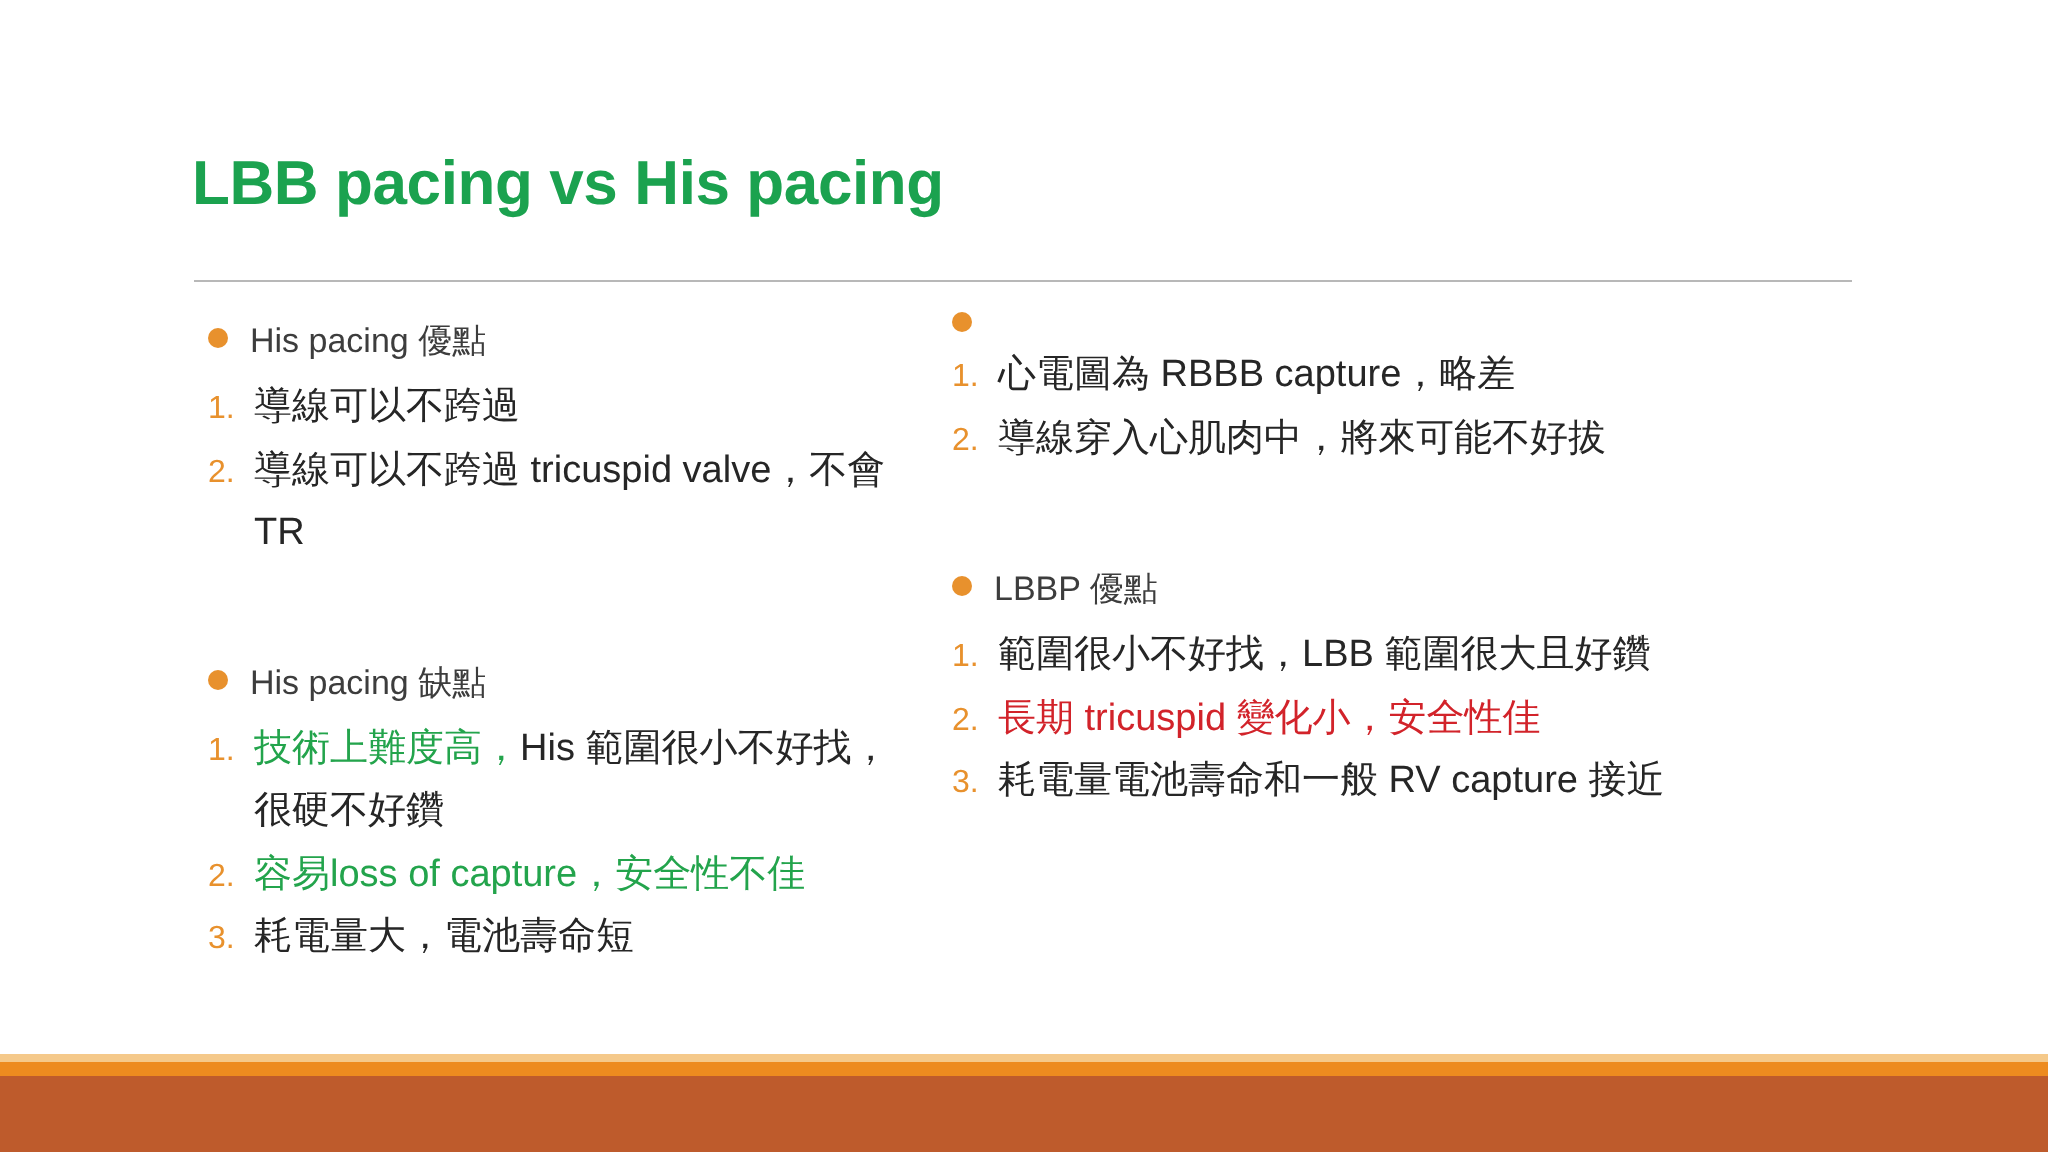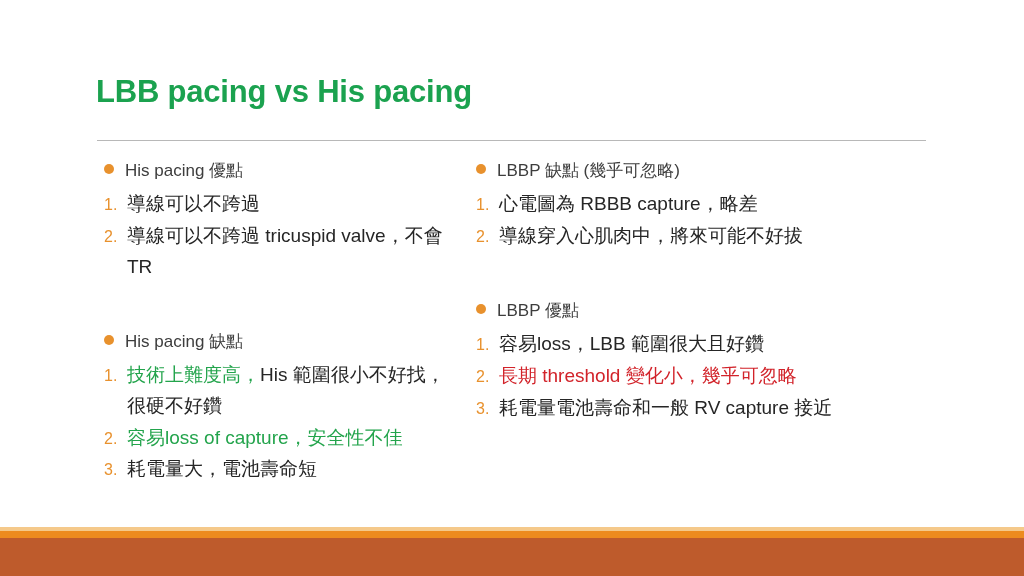--- a/index.html
+++ b/index.html
@@ -161,43 +161,42 @@
         <div class="num-item">
           <span class="num-marker">3.</span>
           <span class="num-text"><span class="t-black">耗電量大，電池壽命短</span></span>
         </div>
       </div>
     </div>
   <div class="column right" id="col-right">
       <div class="block spacer-below">
         <div class="bullet-head">
           <span class="bullet-dot"></span>
-          <span class="bullet-head-text">LBBP 缺點 (幾乎可忽略)</span>
         </div>
         <div class="num-item">
           <span class="num-marker">1.</span>
           <span class="num-text"><span class="t-black">心電圖為 RBBB capture，略差</span></span>
         </div>
         <div class="num-item">
           <span class="num-marker">2.</span>
           <span class="num-text"><span class="t-black">導線穿入心肌肉中，將來可能不好拔</span></span>
         </div>
       </div>
       <div class="block">
         <div class="bullet-head">
           <span class="bullet-dot"></span>
           <span class="bullet-head-text">LBBP 優點</span>
         </div>
         <div class="num-item">
           <span class="num-marker">1.</span>
-          <span class="num-text"><span class="t-black">容易loss，LBB 範圍很大且好鑽</span></span>
-        </div>
-        <div class="num-item">
-          <span class="num-marker">2.</span>
-          <span class="num-text"><span class="t-red">長期 threshold 變化小，幾乎可忽略</span></span>
+          <span class="num-text"><span class="t-black">範圍很小不好找，LBB 範圍很大且好鑽</span></span>
+        </div>
+        <div class="num-item">
+          <span class="num-marker">2.</span>
+          <span class="num-text"><span class="t-red">長期 tricuspid 變化小，安全性佳</span></span>
         </div>
         <div class="num-item">
           <span class="num-marker">3.</span>
           <span class="num-text"><span class="t-black">耗電量電池壽命和一般 RV capture 接近</span></span>
         </div>
       </div>
     </div>
 </div>
 
 <div class="bar-thin-light"></div>

